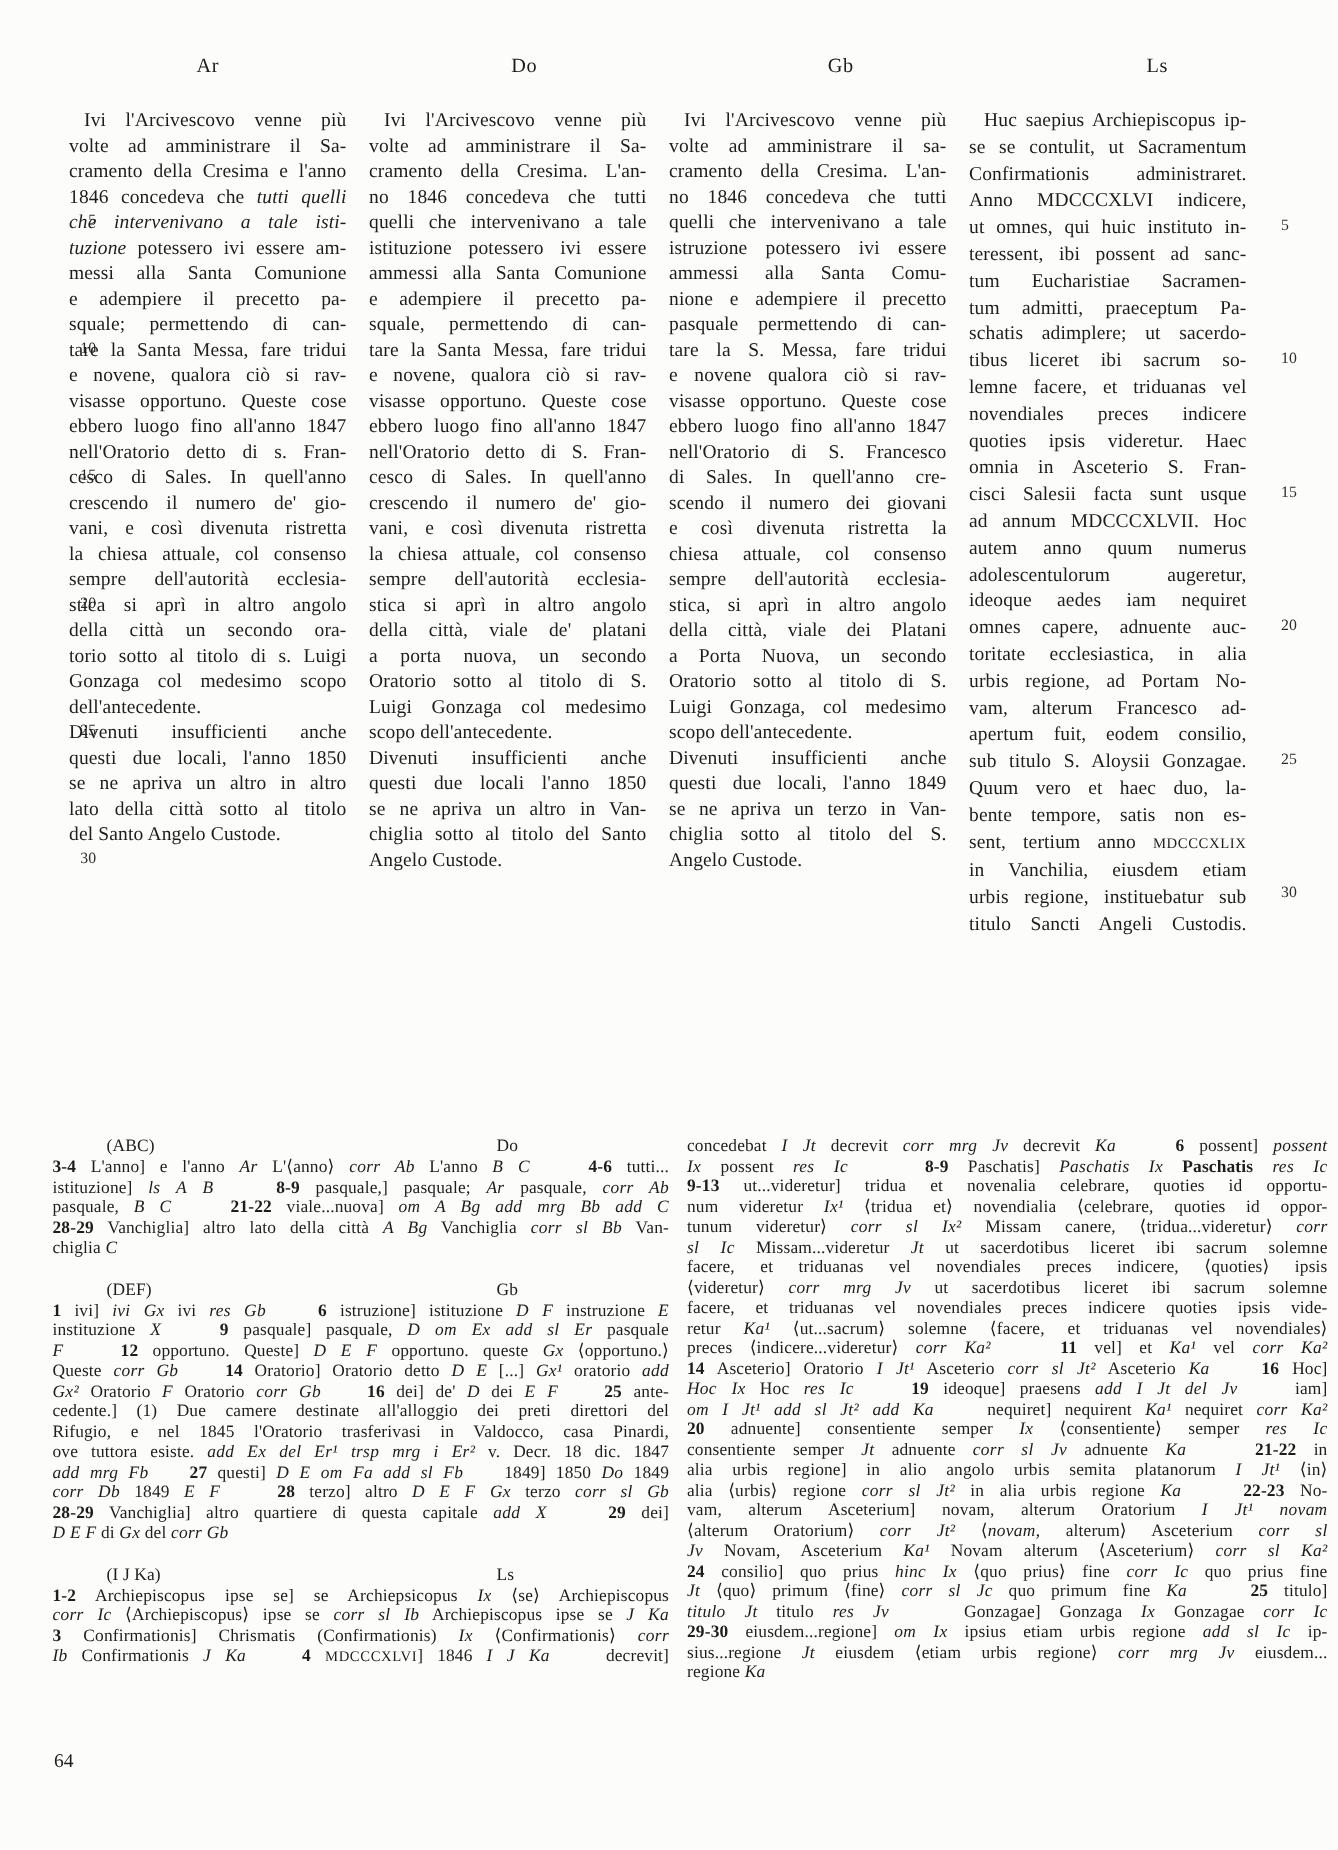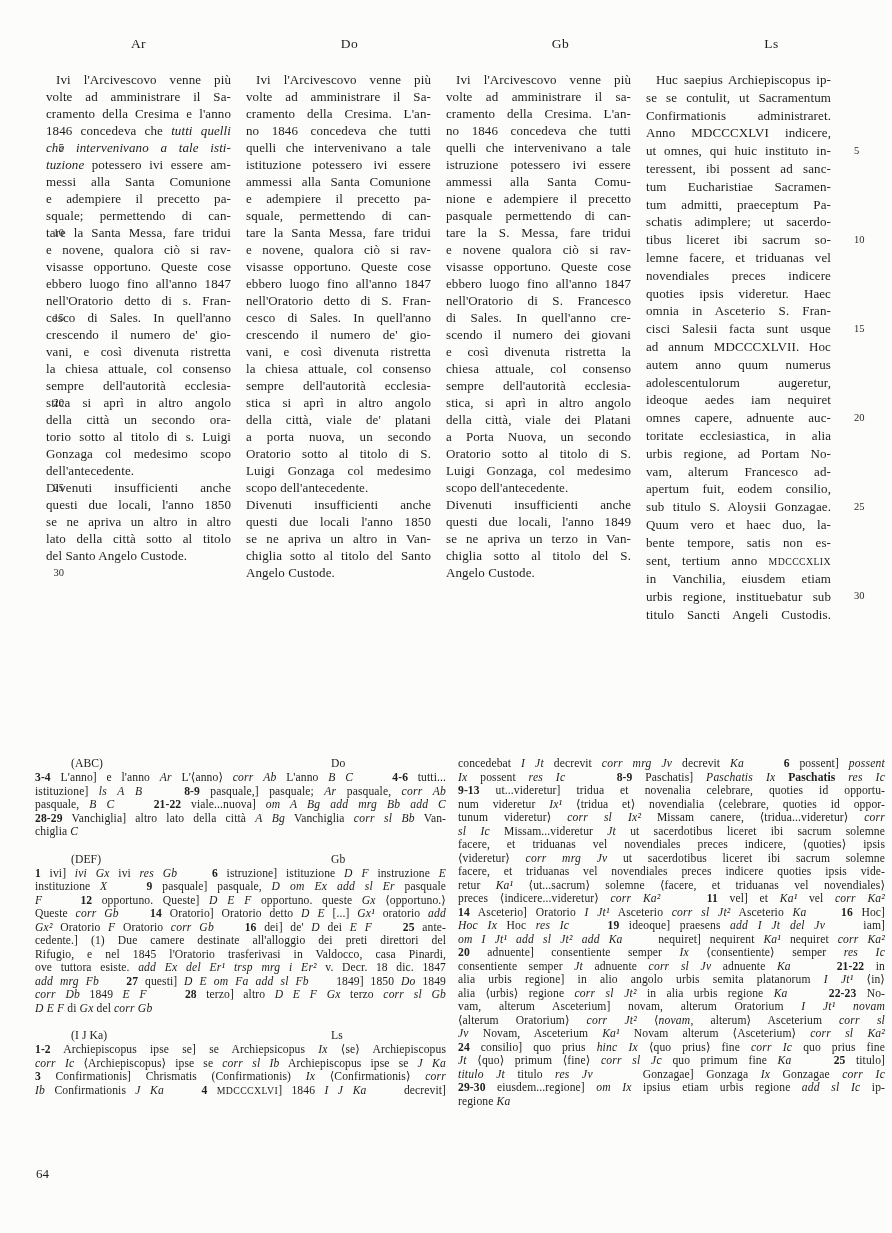--- a/index.html
+++ b/index.html
@@ -222,20 +222,21 @@
           <div class="tl"><b>1</b> ivi] <i>ivi Gx</i> ivi <i>res Gb</i>&nbsp;&nbsp;&nbsp;&nbsp;<b>6</b> istruzione] istituzione <i>D F</i> instruzione <i>E</i></div>
           <div class="tl">instituzione <i>X</i>&nbsp;&nbsp;&nbsp;&nbsp;<b>9</b> pasquale] pasquale, <i>D om Ex add sl Er</i> pasquale</div>
           <div class="tl"><i>F</i>&nbsp;&nbsp;&nbsp;&nbsp;<b>12</b> opportuno. Queste] <i>D E F</i> opportuno. queste <i>Gx</i> ⟨opportuno.⟩</div>
           <div class="tl">Queste <i>corr Gb</i>&nbsp;&nbsp;&nbsp;&nbsp;<b>14</b> Oratorio] Oratorio detto <i>D E</i> [...] <i>Gx¹</i> oratorio <i>add</i></div>
           <div class="tl"><i>Gx²</i> Oratorio <i>F</i> Oratorio <i>corr Gb</i>&nbsp;&nbsp;&nbsp;&nbsp;<b>16</b> dei] de' <i>D</i> dei <i>E F</i>&nbsp;&nbsp;&nbsp;&nbsp;<b>25</b> ante-</div>
           <div class="tl">cedente.] (1) Due camere destinate all'alloggio dei preti direttori del</div>
           <div class="tl">Rifugio, e nel 1845 l'Oratorio trasferivasi in Valdocco, casa Pinardi,</div>
           <div class="tl">ove tuttora esiste. <i>add Ex del Er¹ trsp mrg i Er²</i> v. Decr. 18 dic. 1847</div>
           <div class="tl"><i>add mrg Fb</i>&nbsp;&nbsp;&nbsp;&nbsp;<b>27</b> questi] <i>D E om Fa add sl Fb</i>&nbsp;&nbsp;&nbsp;&nbsp;1849] 1850 <i>Do</i> 1849</div>
           <div class="tl"><i>corr Db</i> 1849 <i>E F</i>&nbsp;&nbsp;&nbsp;&nbsp;<b>28</b> terzo] altro <i>D E F Gx</i> terzo <i>corr sl Gb</i></div>
+          <div class="tl"><b>28-29</b> Vanchiglia] altro quartiere di questa capitale <i>add X</i>&nbsp;&nbsp;&nbsp;&nbsp;<b>29</b> dei]</div>
           <div class="tl nj"><i>D E F</i> di <i>Gx</i> del <i>corr Gb</i></div>
         </div>
     </div>
     <div class="app-section">
       <div class="app-header">
         <span class="siglum">(I J Ka)</span>
         <span class="witness">Ls</span>
       </div>
       <div class="app-lines">
           <div class="tl"><b>1-2</b> Archiepiscopus ipse se] se Archiepsicopus <i>Ix</i> ⟨se⟩ Archiepiscopus</div>
@@ -265,18 +266,19 @@
       <div class="tl">consentiente semper <i>Jt</i> adnuente <i>corr sl Jv</i> adnuente <i>Ka</i>&nbsp;&nbsp;&nbsp;&nbsp;<b>21-22</b> in</div>
       <div class="tl">alia urbis regione] in alio angolo urbis semita platanorum <i>I Jt¹</i> ⟨in⟩</div>
       <div class="tl">alia ⟨urbis⟩ regione <i>corr sl Jt²</i> in alia urbis regione <i>Ka</i>&nbsp;&nbsp;&nbsp;&nbsp;<b>22-23</b> No-</div>
       <div class="tl">vam, alterum Asceterium] novam, alterum Oratorium <i>I Jt¹</i> <i>novam</i></div>
       <div class="tl">⟨alterum Oratorium⟩ <i>corr Jt²</i> ⟨<i>novam</i>, alterum⟩ Asceterium <i>corr sl</i></div>
       <div class="tl"><i>Jv</i> Novam, Asceterium <i>Ka¹</i> Novam alterum ⟨Asceterium⟩ <i>corr sl Ka²</i></div>
       <div class="tl"><b>24</b> consilio] quo prius <i>hinc Ix</i> ⟨quo prius⟩ fine <i>corr Ic</i> quo prius fine</div>
       <div class="tl"><i>Jt</i> ⟨quo⟩ primum ⟨fine⟩ <i>corr sl Jc</i> quo primum fine <i>Ka</i>&nbsp;&nbsp;&nbsp;&nbsp;<b>25</b> titulo]</div>
       <div class="tl"><i>titulo Jt</i> titulo <i>res Jv</i>&nbsp;&nbsp;&nbsp;&nbsp;Gonzagae] Gonzaga <i>Ix</i> Gonzagae <i>corr Ic</i></div>
       <div class="tl"><b>29-30</b> eiusdem...regione] <i>om Ix</i> ipsius etiam urbis regione <i>add sl Ic</i> ip-</div>
+      <div class="tl">sius...regione <i>Jt</i> eiusdem ⟨etiam urbis regione⟩ <i>corr mrg Jv</i> eiusdem...</div>
       <div class="tl nj">regione <i>Ka</i></div>
     </div>
 
   <div class="page-number">64</div>
 
 </div>
 
 </body></html>

